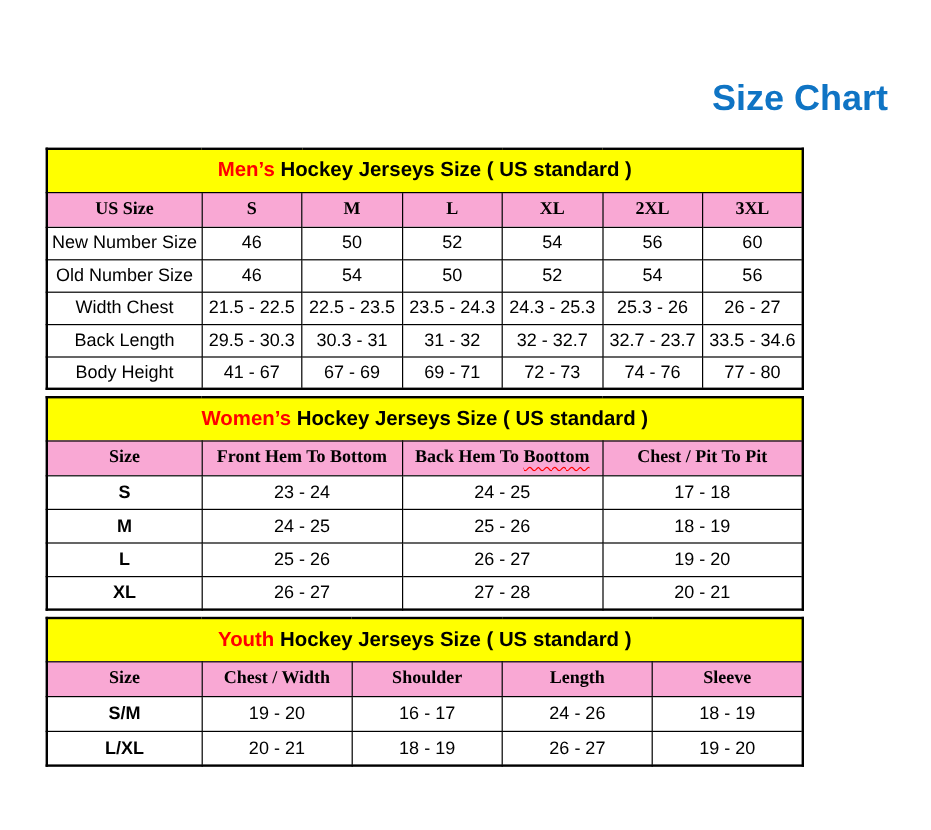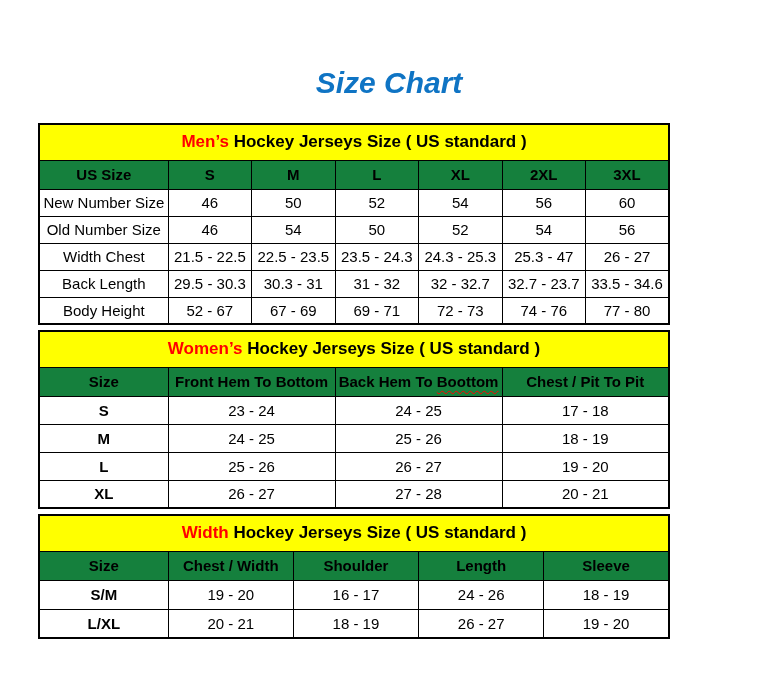--- a/index.html
+++ b/index.html
@@ -10,26 +10,25 @@
     position: relative;
     overflow: hidden;
     font-family: "Liberation Sans", sans-serif;
     color: #000000;
   }
   .page-title {
     position: absolute;
     top: 66px;
     left: 38px;
     width: 702px;
-    text-align: center;
+    text-align: right;
     font-size: 30px;
     font-weight: 700;
     color: var(--title-blue, #0F74C4);
     letter-spacing: 0px;
-    font-style: italic;
   }
   .tables-wrap {
     position: absolute;
     top: 123px;
     left: 38px;
     width: 702px;
   }
   table.size-table {
     width: 632px;
     border-collapse: collapse;
@@ -48,21 +47,22 @@
     height: 36px;
     font-size: 17px;
     font-weight: 700;
     color: #000;
   }
   th.band .accent { color: var(--accent-red, #FF0000); }
   th.hdr {
     height: 29px;
     font-size: 15px;
     font-weight: 700;
-    background: #15803d;
+    background: #f9a8d4;
+    font-family: Liberation Serif, serif;
   }
   table.size-table td {
     height: 27px;
     font-size: 15px;
     font-weight: 400;
     background: #ffffff;
   }
   #womens td { height: 28px; }
   #youth td { height: 29px; }
   #womens td.rowlabel, #youth td.rowlabel { font-weight: 700; }
@@ -121,35 +121,35 @@
           <td>52</td>
           <td>54</td>
           <td>56</td>
         </tr>
         <tr>
           <td class="rowlabel">Width Chest</td>
           <td>21.5 - 22.5</td>
           <td>22.5 - 23.5</td>
           <td>23.5 - 24.3</td>
           <td>24.3 - 25.3</td>
-          <td>25.3 - 47</td>
+          <td>25.3 - 26</td>
           <td>26 - 27</td>
         </tr>
         <tr>
           <td class="rowlabel">Back Length</td>
           <td>29.5 - 30.3</td>
           <td>30.3 - 31</td>
           <td>31 - 32</td>
           <td>32 - 32.7</td>
           <td>32.7 - 23.7</td>
           <td>33.5 - 34.6</td>
         </tr>
         <tr>
           <td class="rowlabel">Body Height</td>
-          <td>52 - 67</td>
+          <td>41 - 67</td>
           <td>67 - 69</td>
           <td>69 - 71</td>
           <td>72 - 73</td>
           <td>74 - 76</td>
           <td>77 - 80</td>
         </tr>
       </tbody>
     </table>
     <table class="size-table" id="womens">
       <colgroup>
@@ -197,21 +197,21 @@
     <table class="size-table" id="youth">
       <colgroup>
         <col style="width: 20.5%;">
         <col style="width: 19.875%;">
         <col style="width: 19.875%;">
         <col style="width: 19.875%;">
         <col style="width: 19.875%;">
       </colgroup>
       <tbody>
         <tr>
-          <th colspan="5" class="band"><span class="accent">Width</span><span> Hockey Jerseys Size ( US standard )</span></th>
+          <th colspan="5" class="band"><span class="accent">Youth</span><span> Hockey Jerseys Size ( US standard )</span></th>
         </tr>
         <tr>
           <th class="hdr"><span>Size</span></th>
           <th class="hdr"><span>Chest / Width</span></th>
           <th class="hdr"><span>Shoulder</span></th>
           <th class="hdr"><span>Length</span></th>
           <th class="hdr"><span>Sleeve</span></th>
         </tr>
         <tr>
           <td class="rowlabel">S/M</td>

